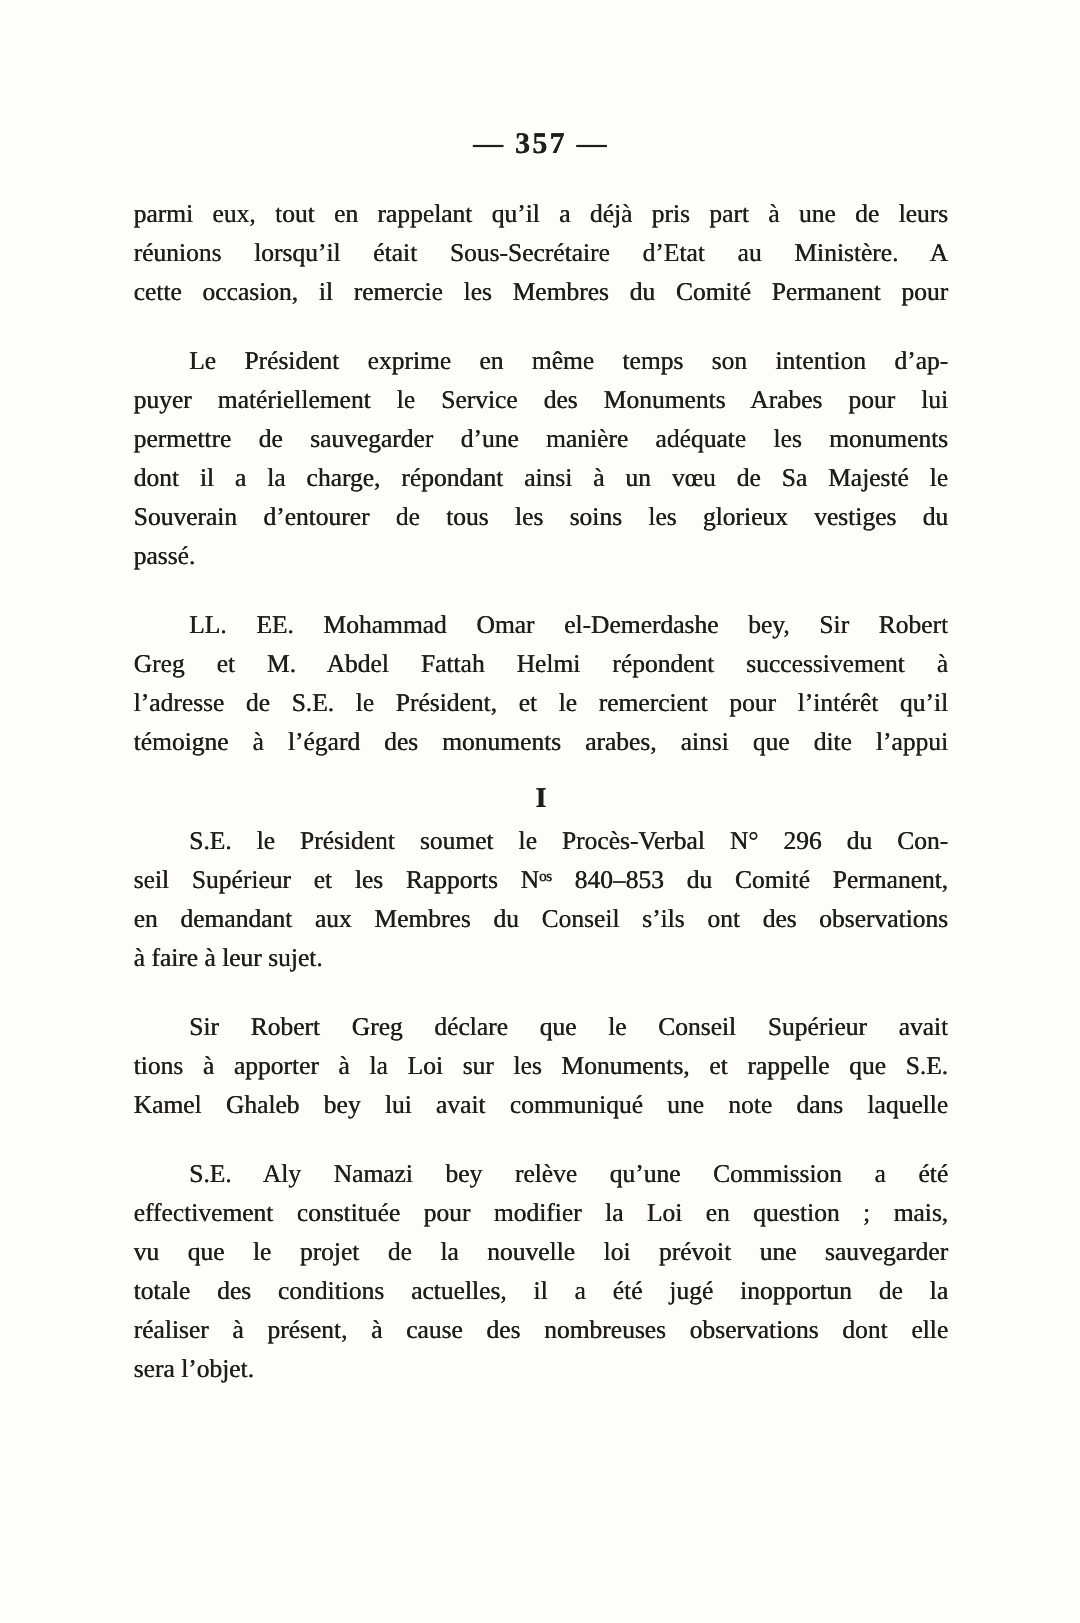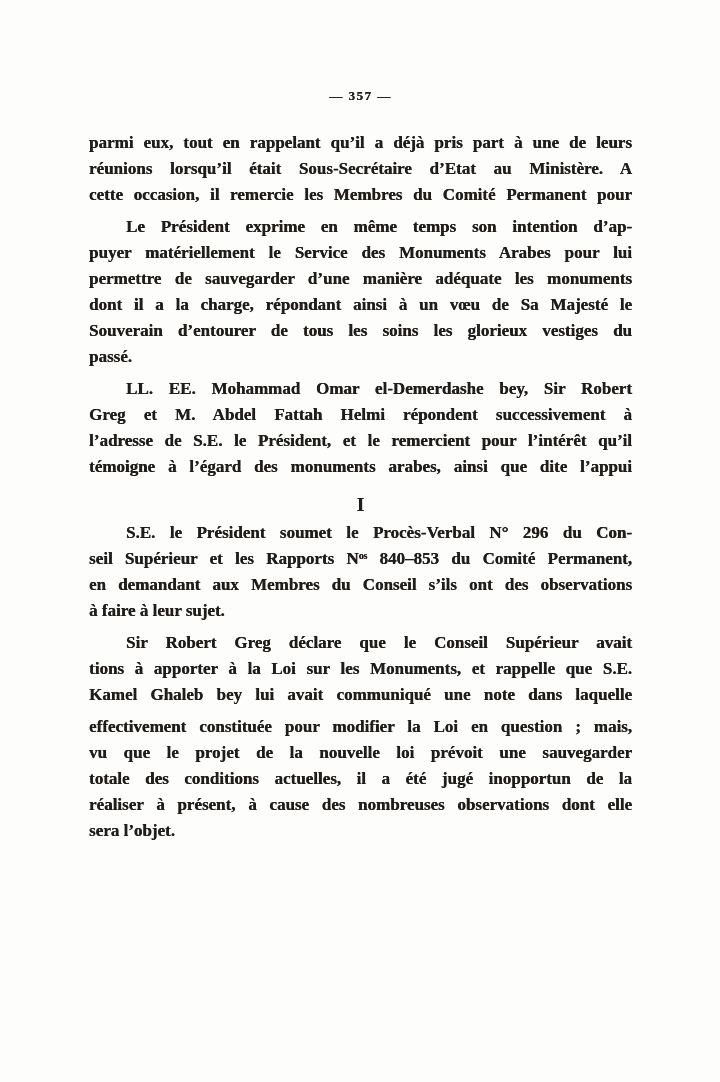--- a/index.html
+++ b/index.html
@@ -19,38 +19,37 @@
     overflow: hidden;
   }
   .page-inner {
     position: absolute;
     top: 86px;
     left: 89px;
     right: 88px;
   }
   .page-number {
     text-align: center;
-    font-size: 13px;
+    font-size: 20px;
     line-height: 20px;
     font-weight: bold;
     letter-spacing: 1.5px;
     margin-bottom: 24px;
     text-shadow: 0.3px 0 0 currentColor;
   }
   .paragraph {
     font-size: 17px;
     line-height: 26px;
     text-shadow: 0.3px 0 0 currentColor;
   }
   .paragraph + .paragraph {
-    margin-top: 6px;
+    margin-top: 20px;
   }
   .line {
     display: block;
-    font-weight: bold;
   }
   .line.justify {
     text-align: justify;
     text-align-last: justify;
   }
   .line.indent {
     text-indent: 37px;
   }
   .section-heading {
     text-align: center;
@@ -93,20 +92,21 @@
           <div class="line justify">seil Supérieur et les Rapports Nᵒˢ 840–853 du Comité Permanent,</div>
           <div class="line justify">en demandant aux Membres du Conseil s’ils ont des observations</div>
           <div class="line">à faire à leur sujet.</div>
         </div>
         <div class="paragraph">
           <div class="line justify indent">Sir Robert Greg déclare que le Conseil Supérieur avait</div>
           <div class="line justify">tions à apporter à la Loi sur les Monuments, et rappelle que S.E.</div>
           <div class="line justify">Kamel Ghaleb bey lui avait communiqué une note dans laquelle</div>
         </div>
         <div class="paragraph">
+          <div class="line justify indent">S.E. Aly Namazi bey relève qu’une Commission a été</div>
           <div class="line justify">effectivement constituée pour modifier la Loi en question ; mais,</div>
           <div class="line justify">vu que le projet de la nouvelle loi prévoit une sauvegarder</div>
           <div class="line justify">totale des conditions actuelles, il a été jugé inopportun de la</div>
           <div class="line justify">réaliser à présent, à cause des nombreuses observations dont elle</div>
           <div class="line">sera l’objet.</div>
         </div>
       </div>
   </div>
 </div>
 

